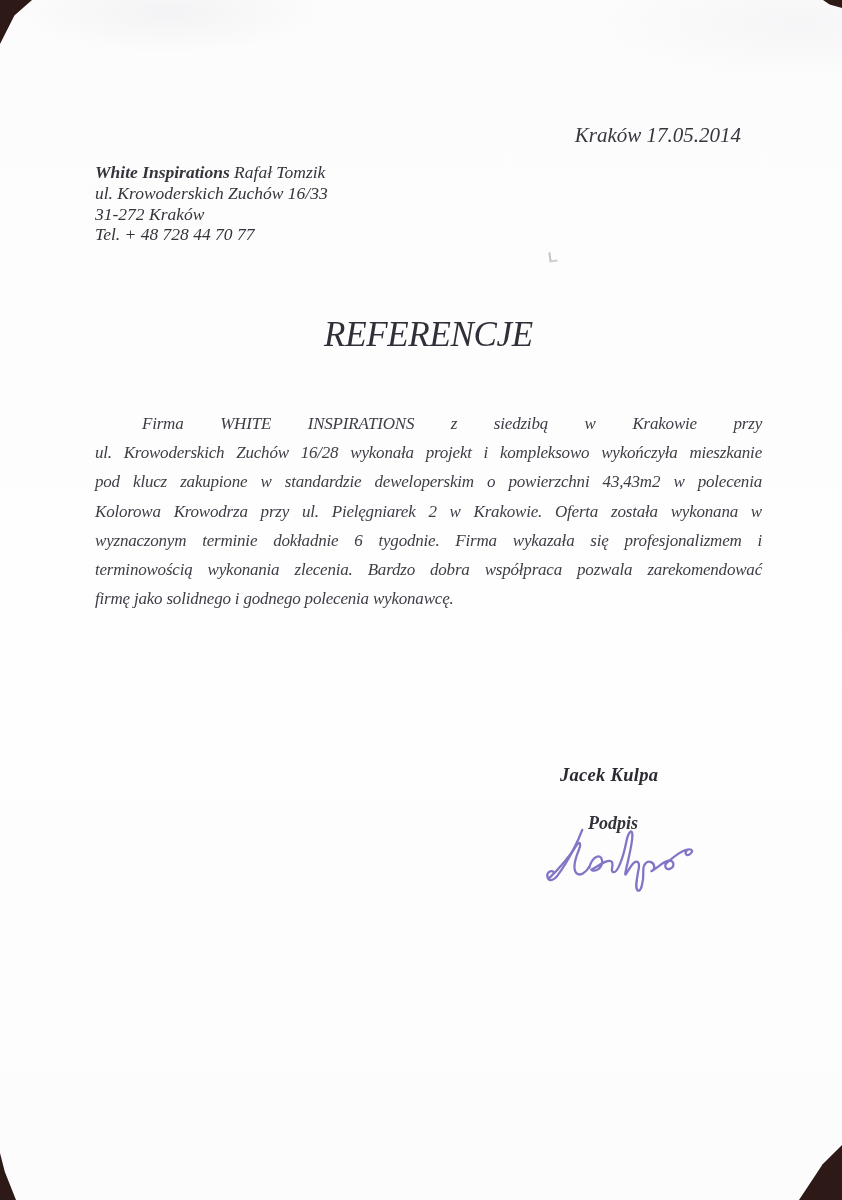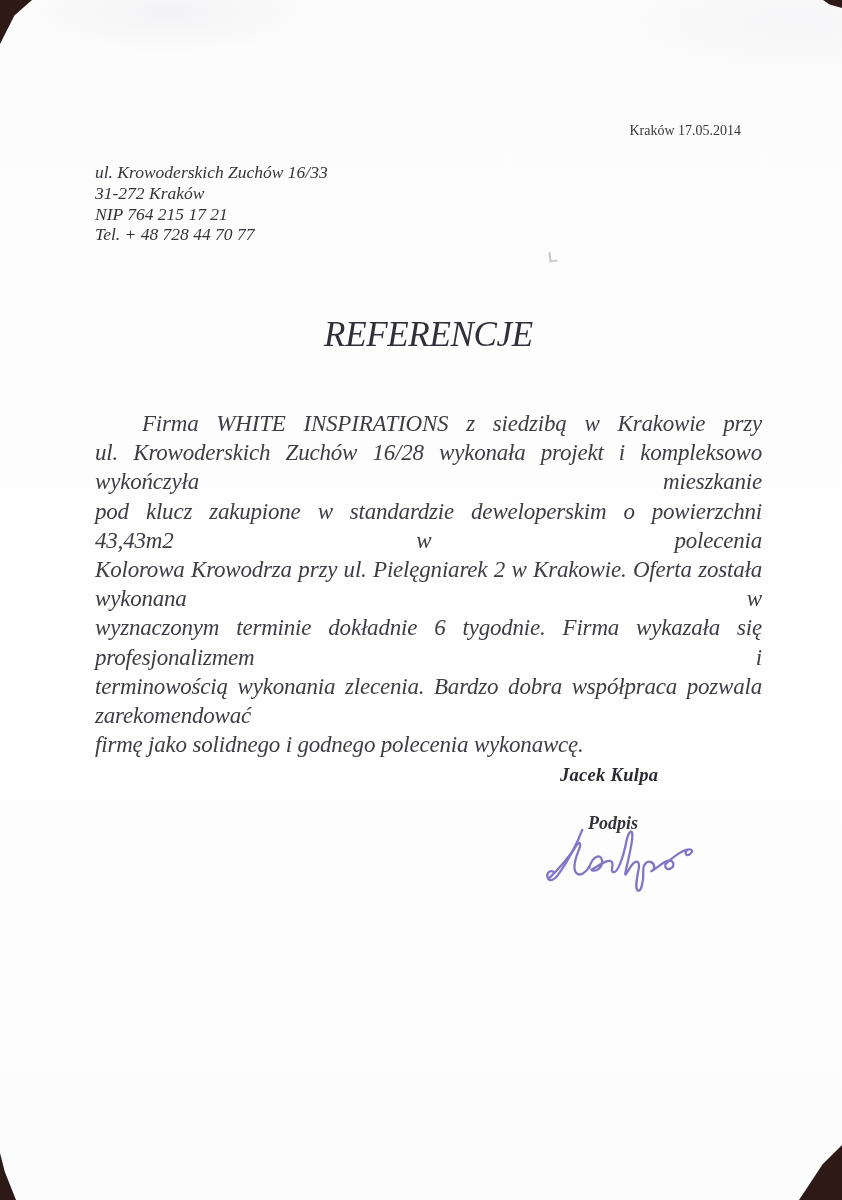--- a/index.html
+++ b/index.html
@@ -15,21 +15,22 @@
   
   .scan-wash {
     position:absolute; inset:0; pointer-events:none;
     background:
       radial-gradient(ellipse 220px 60px at 20% 1%, rgba(190,186,192,0.14), transparent 70%),
       radial-gradient(ellipse 300px 80px at 95% 2%, rgba(200,196,202,0.12), transparent 70%);
   }
   .date {
     position: absolute;
     top: 123px; right: 101px;
-    font-size: 14px;
+    font-style: italic;
+    font-size: 21px;
     color: #36363e;
     white-space: nowrap;
   }
   .sender {
     position: absolute;
     left: 95px; top: 162px;
     font-style: italic;
     font-size: 17.5px;
     line-height: 20.8px;
     color: #34343c;
@@ -42,21 +43,21 @@
     text-align: center;
     font-style: italic;
     font-size: 35px;
     letter-spacing: -0.3px;
     color: #30303a;
   }
   .body-text {
     position: absolute;
     left: 95px; top: 409px; width: 667px;
     font-style: italic;
-    font-size: 23px;
+    font-size: 17px;
     line-height: 29.2px;
     letter-spacing: -0.2px;
     color: #3d3d46;
   }
   .body-text .line { text-align: justify; text-align-last: justify; }
   .body-text .line.first { text-indent: 47px; }
   .body-text .line.last { text-align-last: left; }
   .signatory {
     position: absolute;
     left: 560px; top: 765px;
@@ -101,23 +102,23 @@
 </style>
 </head>
 <body>
 
 <div class="page">
   <div class="scan-wash"></div>
 
   <div class="date">Kraków 17.05.2014</div>
 
   <div class="sender">
+    <div><span class="bold">White Inspirations</span><span> Rafał Tomzik</span></div>
     <div>ul. Krowoderskich Zuchów 16/33</div>
     <div>31-272 Kraków</div>
-    <div>NIP 764 215 17 21</div>
     <div>Tel. + 48 728 44 70 77</div>
   </div>
 
   <div class="speck"></div>
 
   <div class="title">REFERENCJE</div>
 
   <div class="body-text">
     <div class="line first">Firma WHITE INSPIRATIONS z siedzibą w Krakowie przy</div>
     <div class="line">ul. Krowoderskich Zuchów 16/28 wykonała projekt i kompleksowo wykończyła mieszkanie</div>

